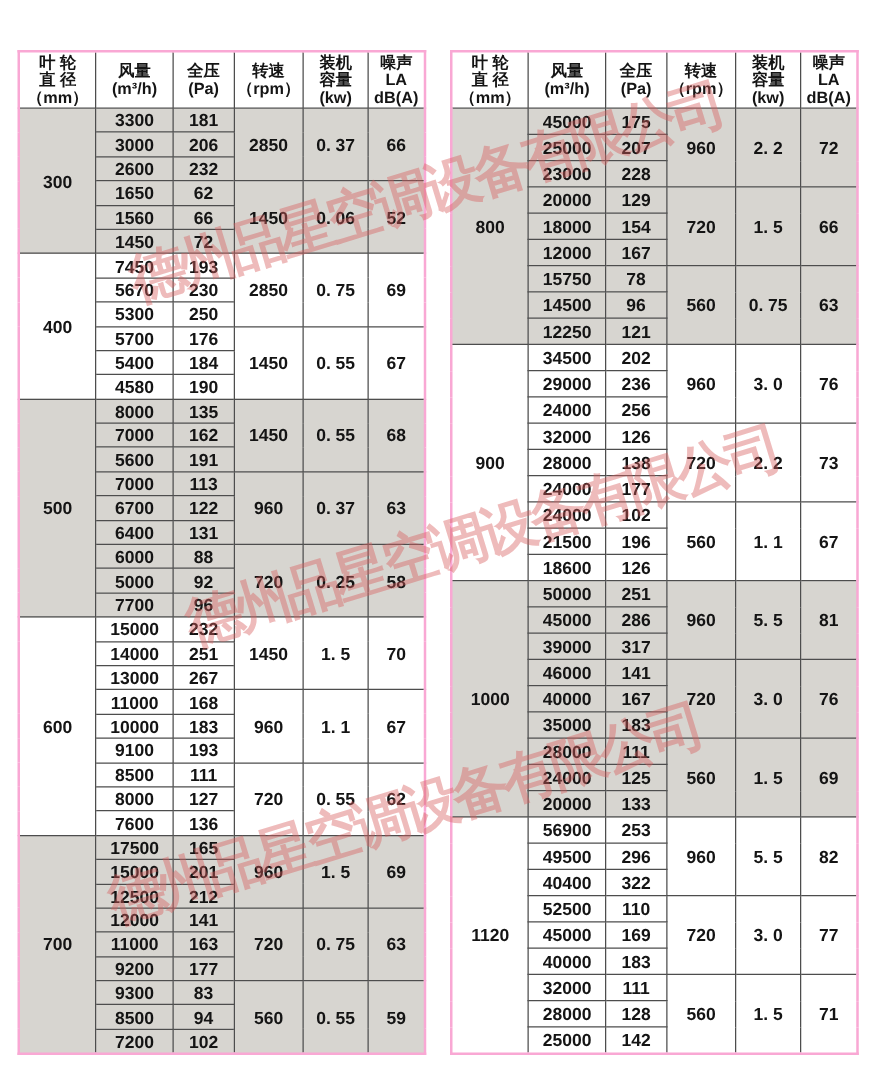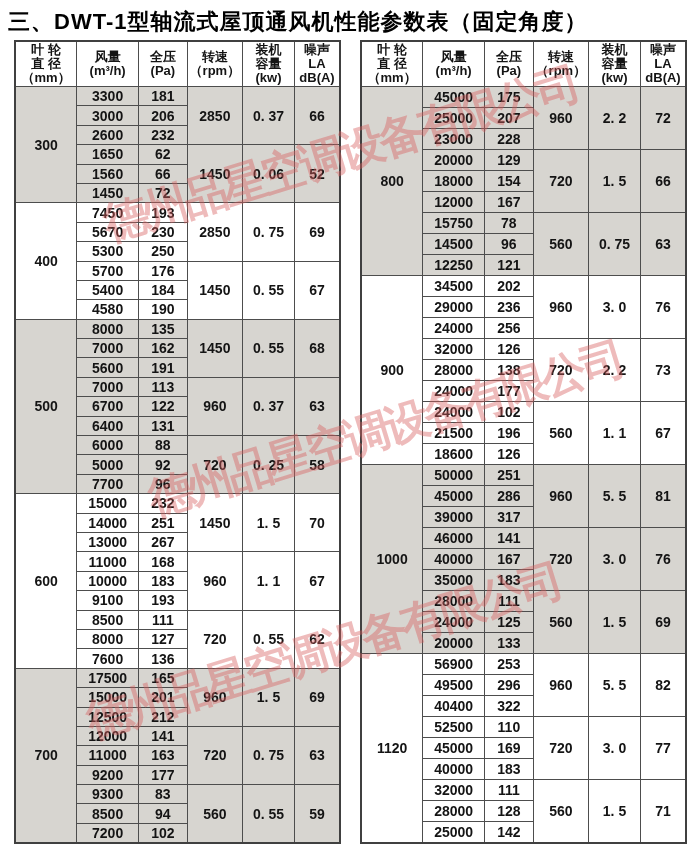--- a/index.html
+++ b/index.html
@@ -7,21 +7,21 @@
     position:relative; width:700px; height:867px; background:#ffffff;
     font-family:"Liberation Sans","DejaVu Sans",sans-serif; overflow:hidden;
   }
   .title {
     position:absolute; top:7px; left:8px; margin:0;
     font-size:22px; font-weight:bold; color:#000; letter-spacing:1px;
     white-space:nowrap;
   }
   table.spec-table {
     position:absolute; top:40px; border-collapse:collapse; table-layout:fixed;
-    border:2px solid #404040; background:#fff;
+    border:2px solid #f9a8d4; background:#fff;
   }
   #table-left  { left:14px;  width:327px; }
   #table-right { left:360px; width:327px; }
   th, td {
     border:1px solid #4d4d4d; padding:0; text-align:center; vertical-align:middle;
     color:#141414; font-weight:bold;
   }
   th { height:44px; font-size:13px; line-height:14px; background:#fff; }
   th .hline { display:block; }
   td { font-size:14px; }
@@ -35,21 +35,20 @@
     opacity:0.42;
   }
   .wm1 { left:105px; top:203px; }
   .wm2 { left:150px; top:478px; }
   .wm3 { left:88px;  top:700px; }
 </style>
 </head>
 <body>
 
 <div class="page">
-  <h1 class="title">三、DWT-1型轴流式屋顶通风机性能参数表（固定角度）</h1>
 
   <table class="spec-table" id="table-left">
       <colgroup>
         <col style="width: 19%;">
         <col style="width: 19%;">
         <col style="width: 15%;">
         <col style="width: 17%;">
         <col style="width: 16%;">
         <col style="width: 14%;">
       </colgroup>

